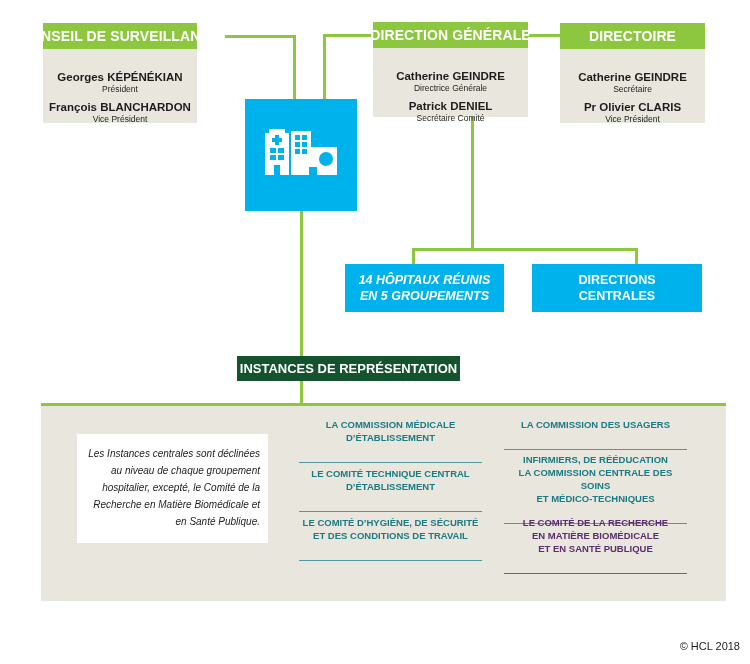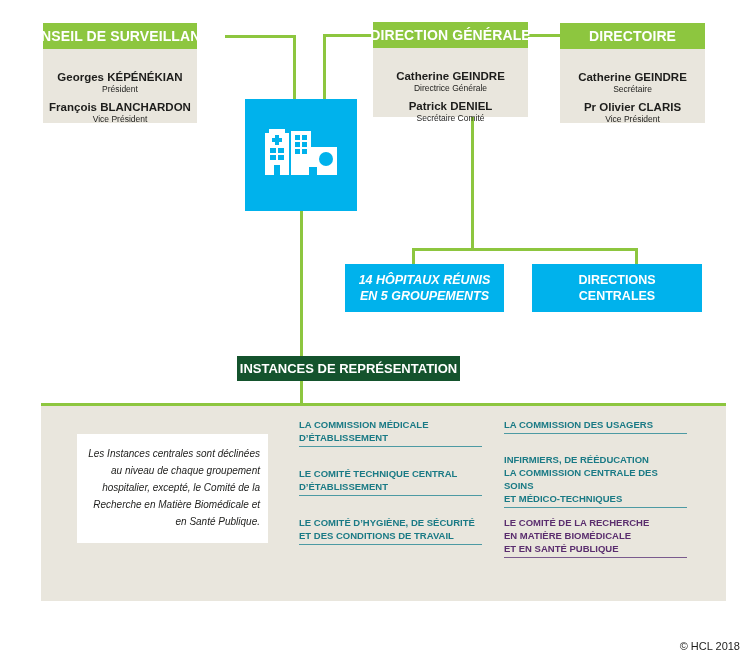--- a/index.html
+++ b/index.html
@@ -39,21 +39,21 @@
     .panel-top { position: absolute; left: 41px; top: 403px; width: 685px; height: 3px; background: #8dc63f; }
 
     .note {
       position: absolute; left: 77px; top: 434px; width: 191px; height: 109px; background: #ffffff;
       font-style: italic; font-size: 10px; line-height: 17px; text-align: right; padding: 11px 8px 0 4px;
       color: #1d1d1b;
     }
 
     .commission {
       position: absolute; font-weight: bold; font-size: 9.5px; line-height: 13px; color: #1a7a85;
-      padding-bottom: 2px; border-bottom: 1.5px solid #4d9aa3; text-transform: none;
+      padding-bottom: 18px; border-bottom: 1.5px solid #4d9aa3; text-transform: none; text-align: center;
     }
     .commission.purple { color: #5a2d6e; border-bottom-color: #7a5a8d; }
 
     .copyright { position: absolute; right: 10px; top: 640px; font-size: 11px; color: #1d1d1b; }
   </style>
 </head>
 <body>
 
 <div class="line" style="left:225px; top:35px; width:30px; height:3px;"></div>
 <div class="line" style="left:293px; top:35px; width:3px; height:64px;"></div>

